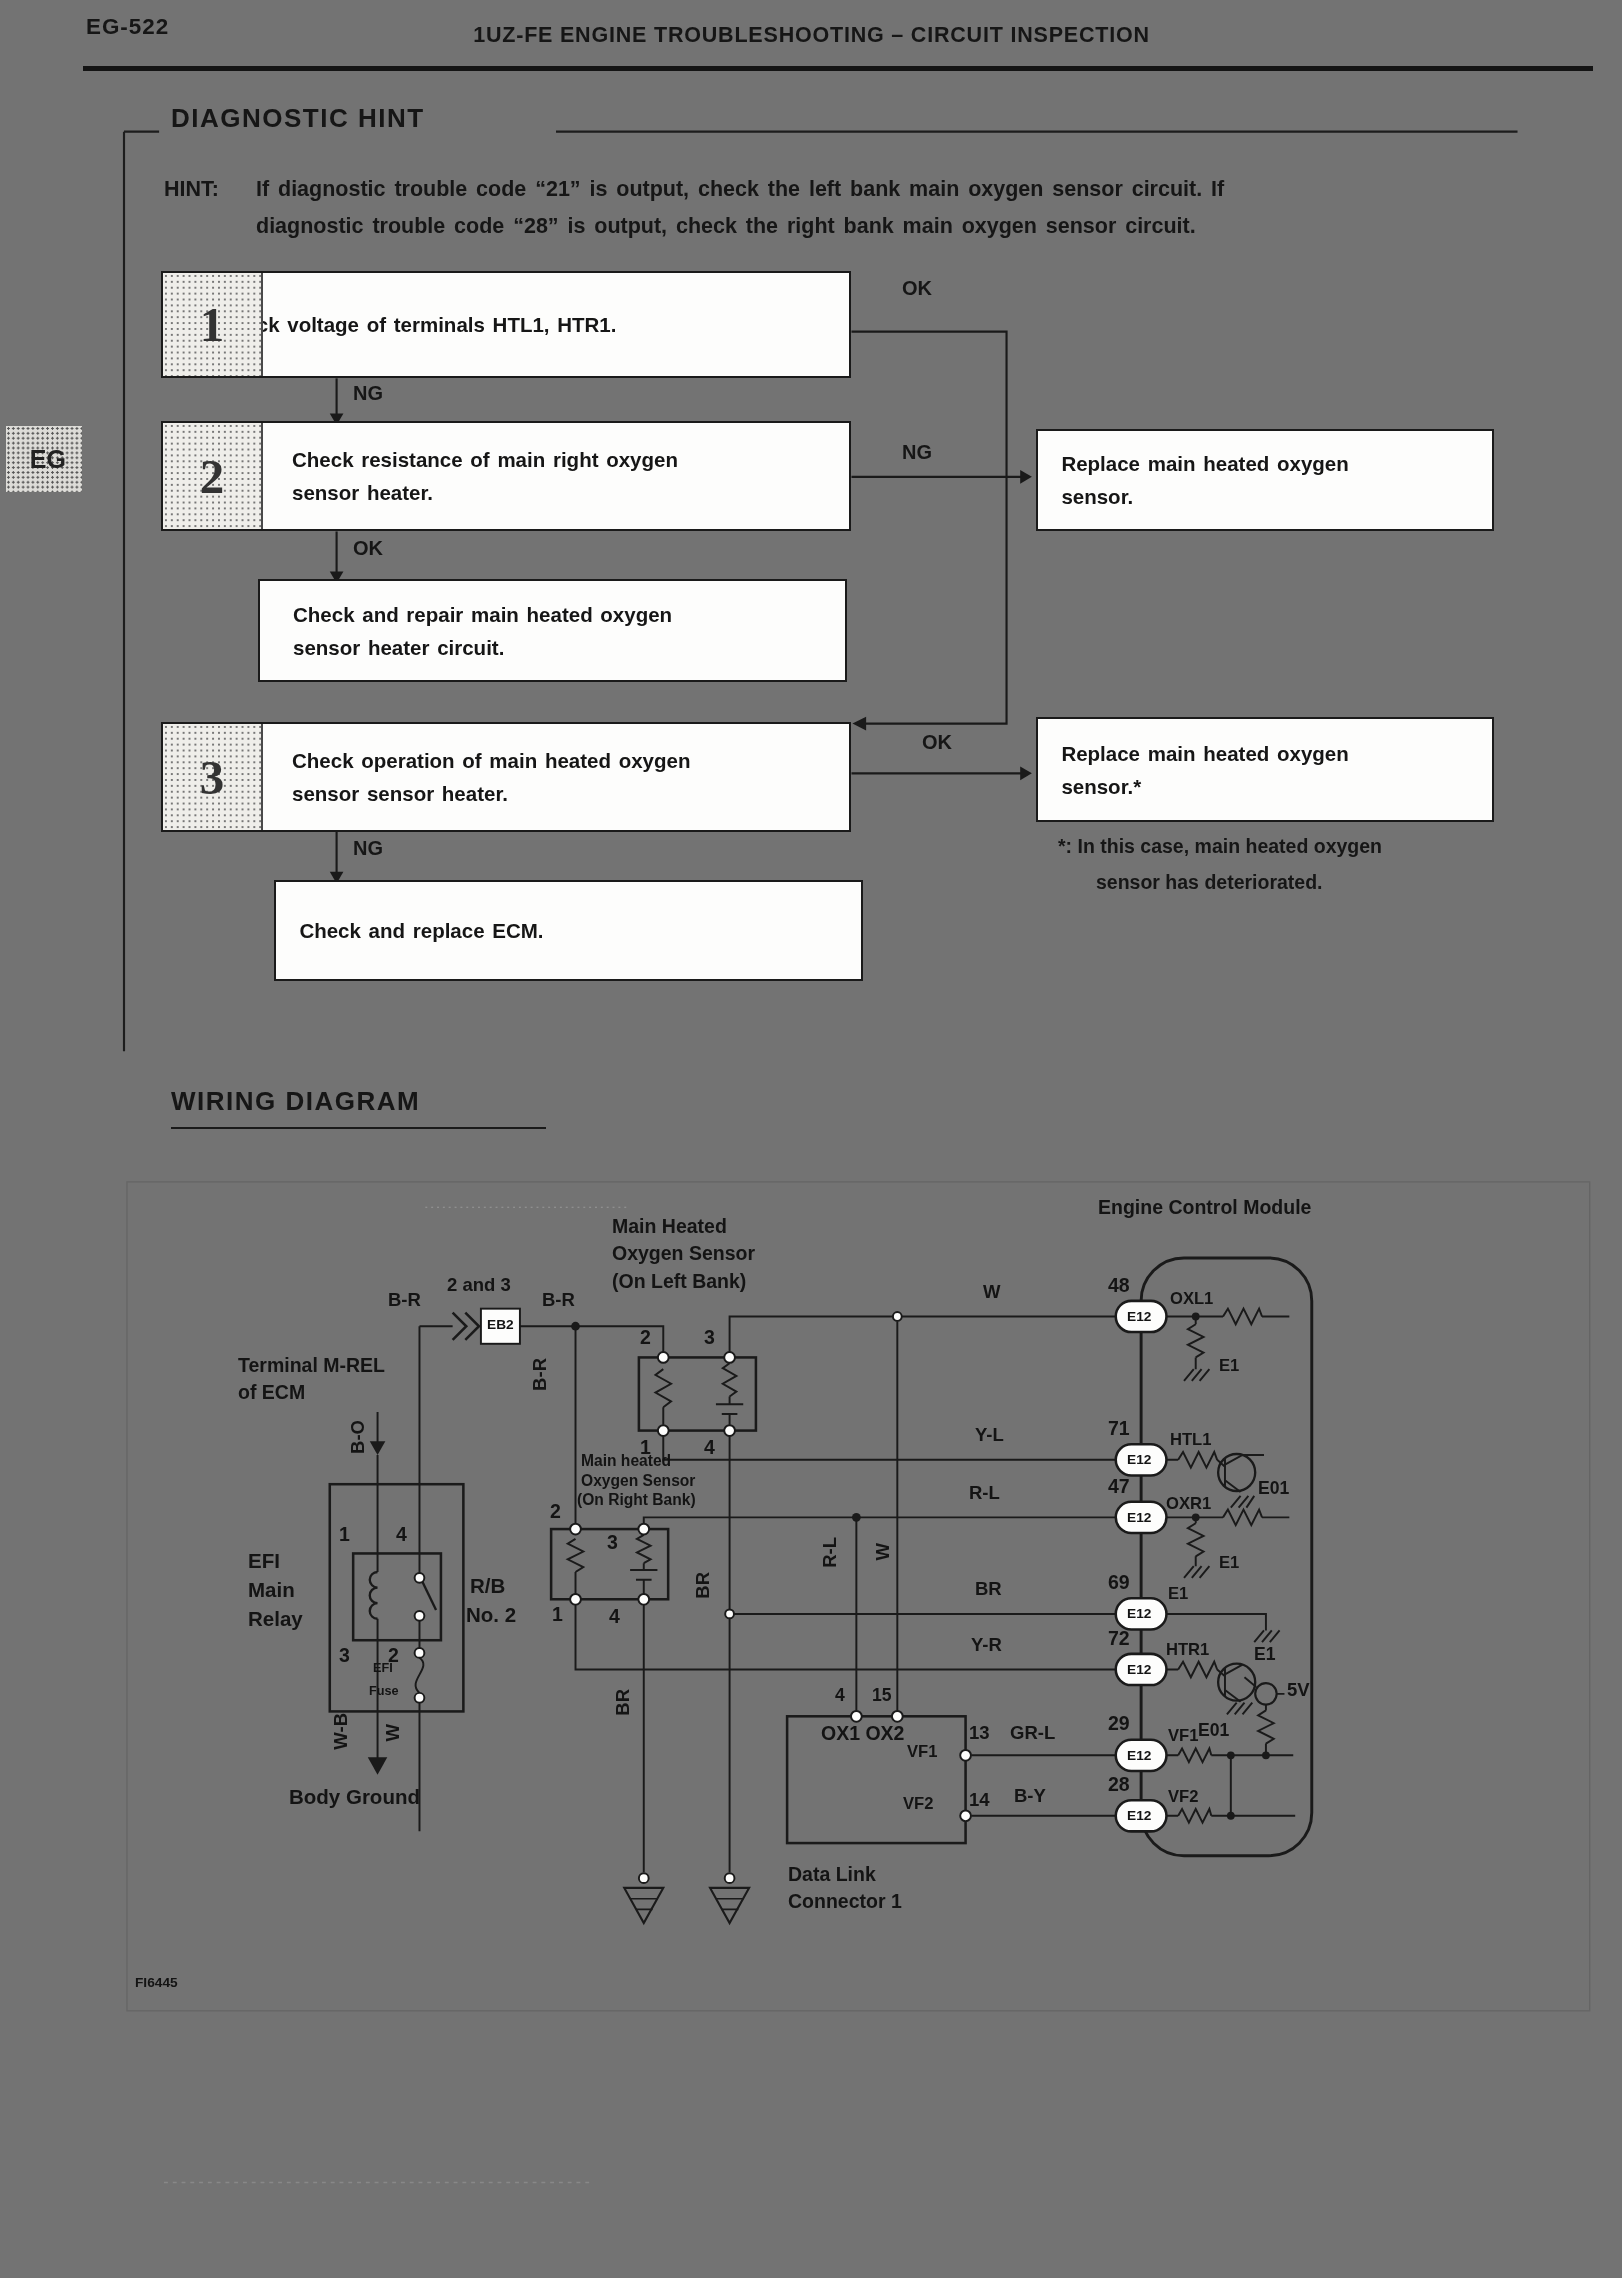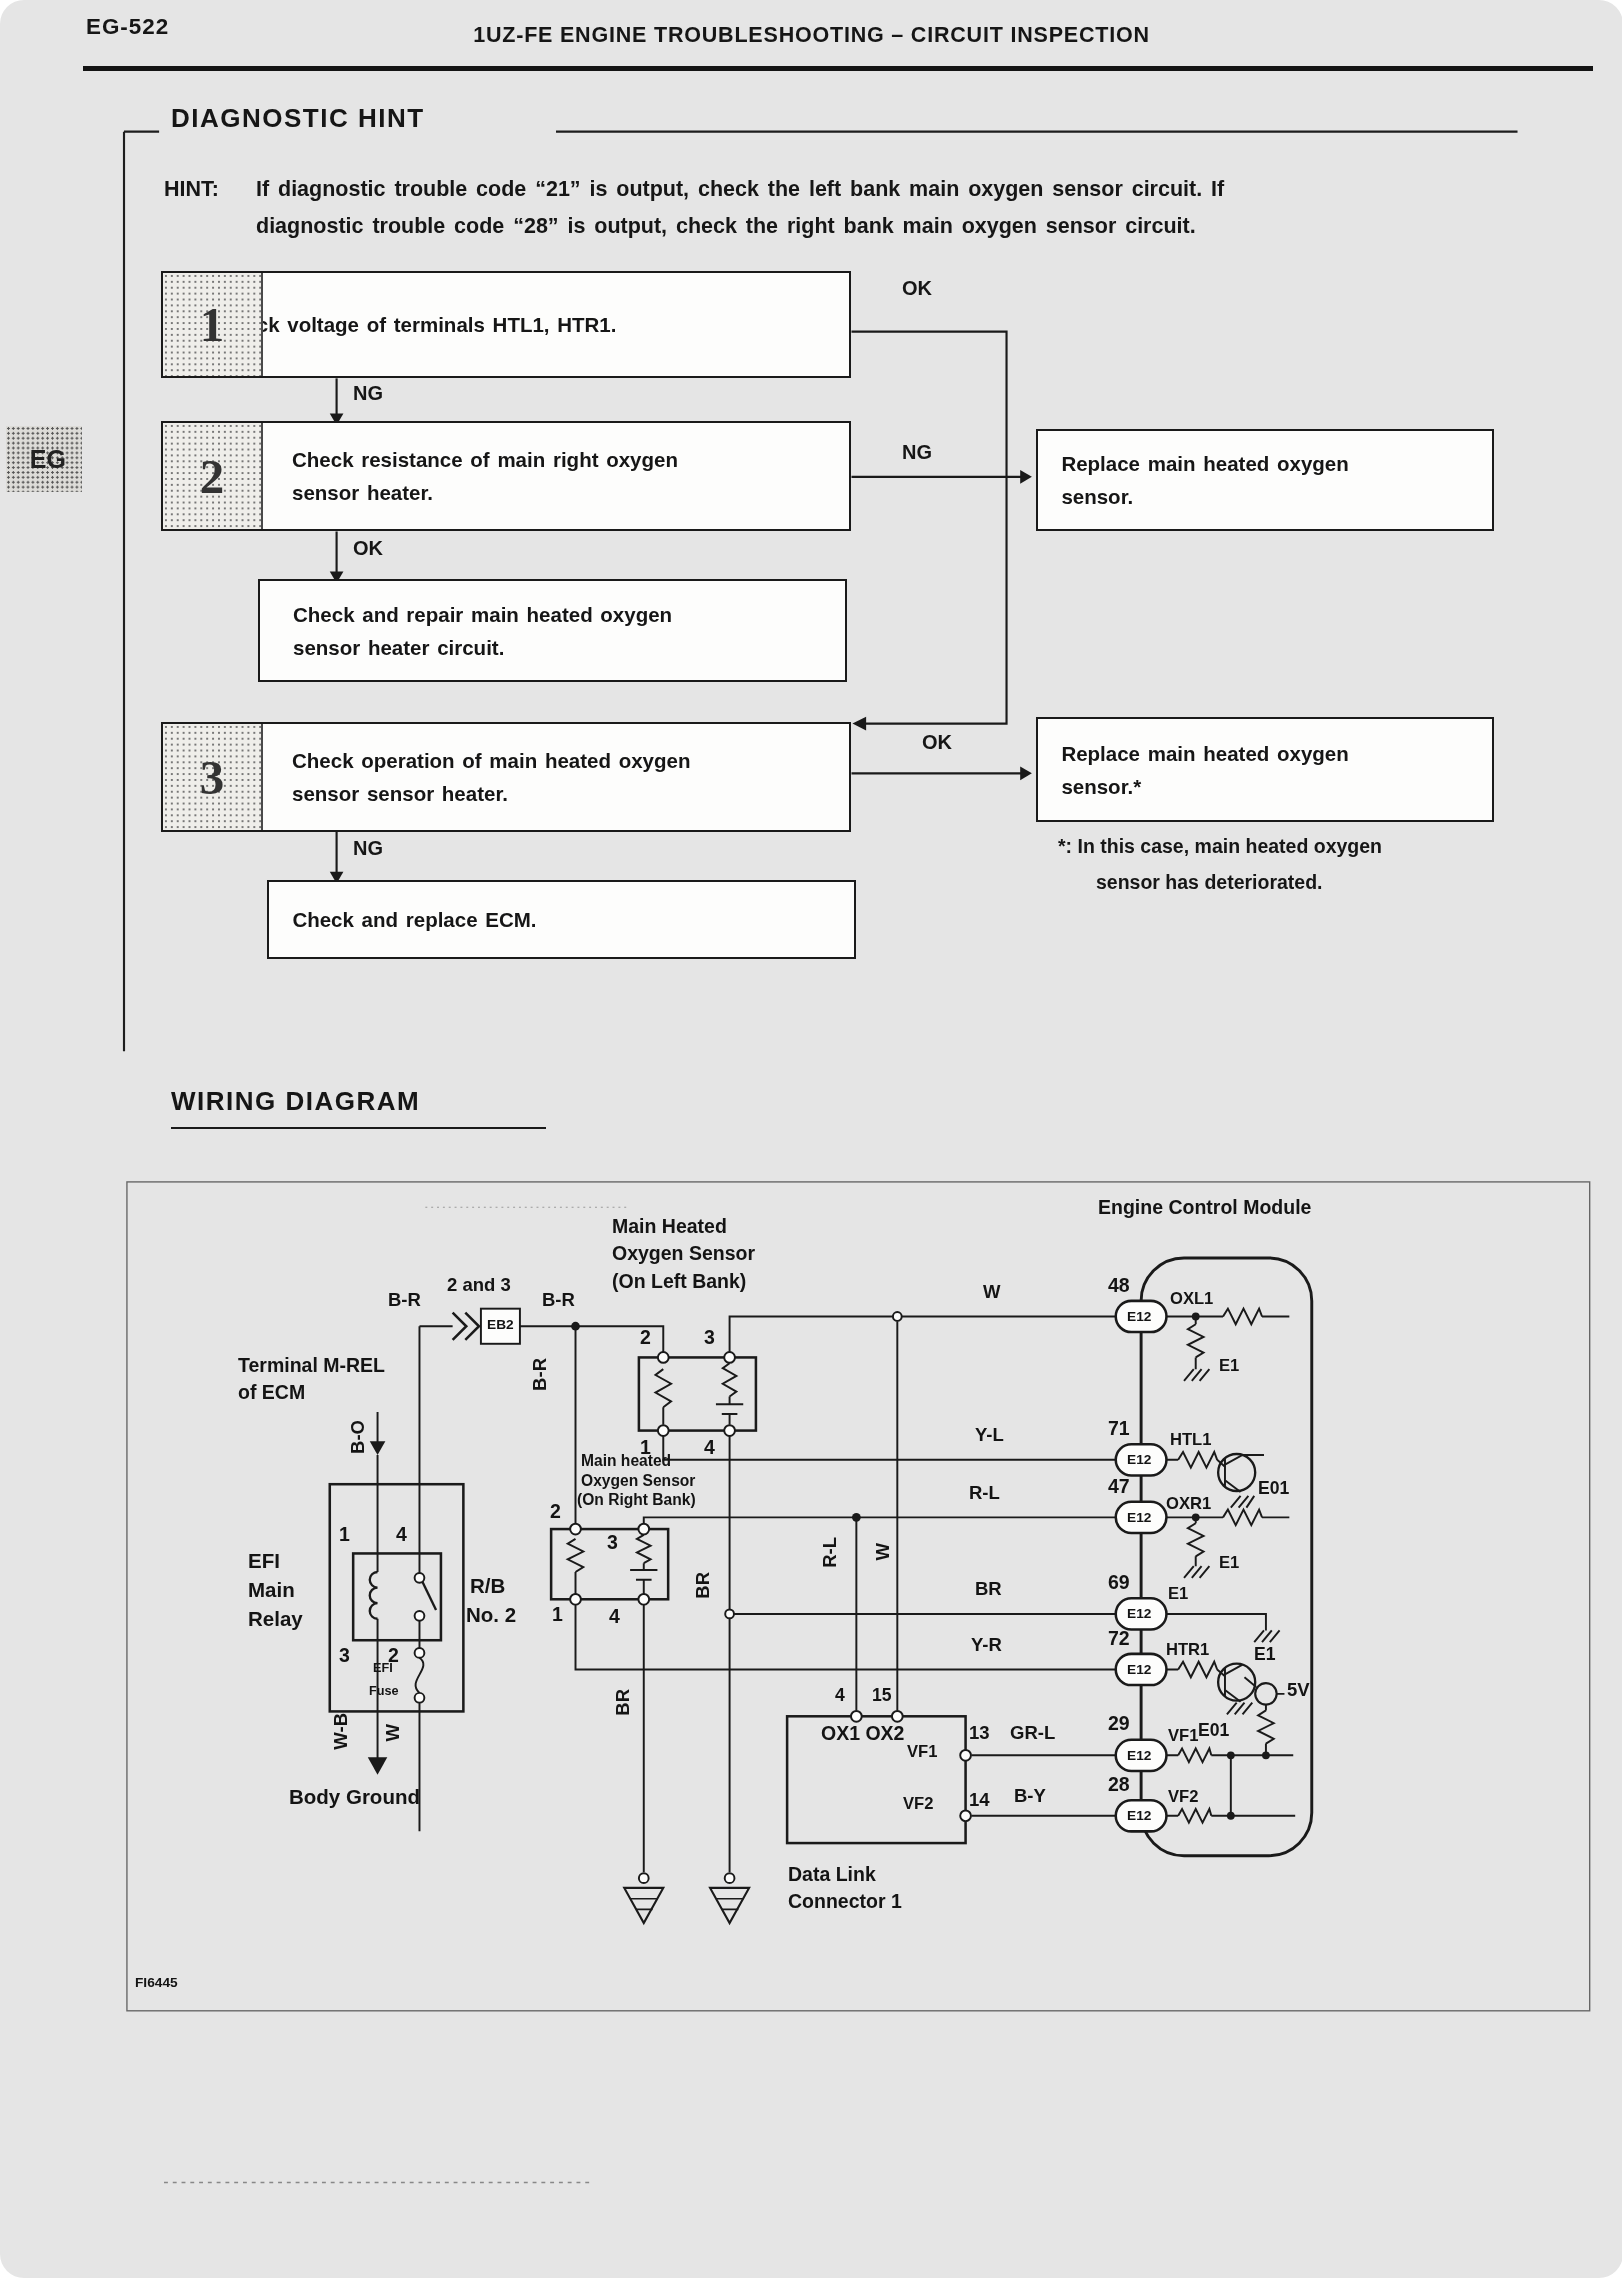--- a/index.html
+++ b/index.html
@@ -1,17 +1,17 @@
 <!DOCTYPE html>
 <html><head>
 <meta charset="utf-8">
 <style>
   html,body{margin:0;padding:0;}
-  #page{position:relative;width:1623px;height:2278px;background:#e5e5e5;
-        font-family:"Liberation Sans",sans-serif;color:#161616;overflow:hidden;border-radius:24px;}
+  #page{position:relative;width:1623px;height:2278px;background:#737373;
+        font-family:"Liberation Sans",sans-serif;color:#161616;overflow:hidden;}
   svg.layer{position:absolute;left:0;top:0;}
   
   .pagecode{position:absolute;left:86px;top:13.7px;font-size:22.4px;font-weight:800;letter-spacing:1px;}
   .htitle{position:absolute;left:0;top:23.4px;width:1623px;text-align:center;font-size:21.5px;font-weight:800;letter-spacing:0.8px;}
   .hrule{position:absolute;left:83px;top:66px;width:1510px;height:4.9px;background:#141414;}
   
   .sidetab{position:absolute;left:5.9px;top:426px;width:68px;height:66px;background-color:#dddcd8;
            background-image:radial-gradient(circle,#555 1px,transparent 1.4px);background-size:4.9px 4.9px;
            display:flex;align-items:center;justify-content:center;font-size:25px;font-weight:800;color:#222;padding-left:8px;}
   
@@ -222,21 +222,21 @@
     <div class="btext" style="margin-left:33px;"><span>Check and repair main heated oxygen</span><br><span>sensor heater circuit.</span></div>
   </div>
 
   <div class="fbox" style="left:161px;top:722px;width:690px;height:110px;">
     <div class="numcell">
         <span>3</span>
       </div>
     <div class="btext" style="margin-left:129px;"><span>Check operation of main heated oxygen</span><br><span>sensor sensor heater.</span></div>
   </div>
 
-  <div class="fbox" style="left:267px;top:880px;width:589px;height:79px;justify-content:center;">
+  <div class="fbox" style="left:274px;top:880px;width:589px;height:101px;justify-content:center;">
     <div class="btext" style="margin-left:23.4px;"><span>Check and replace ECM.</span></div>
   </div>
 
   <div class="fbox" style="left:1036px;top:429px;width:458px;height:102px;">
     <div class="btext" style="margin-left:23.4px;"><span>Replace main heated oxygen</span><br><span>sensor.</span></div>
   </div>
 
   <div class="fbox" style="left:1036px;top:717px;width:458px;height:105px;">
     <div class="btext" style="margin-left:23.4px;"><span>Replace main heated oxygen</span><br><span>sensor.*</span></div>
   </div>

